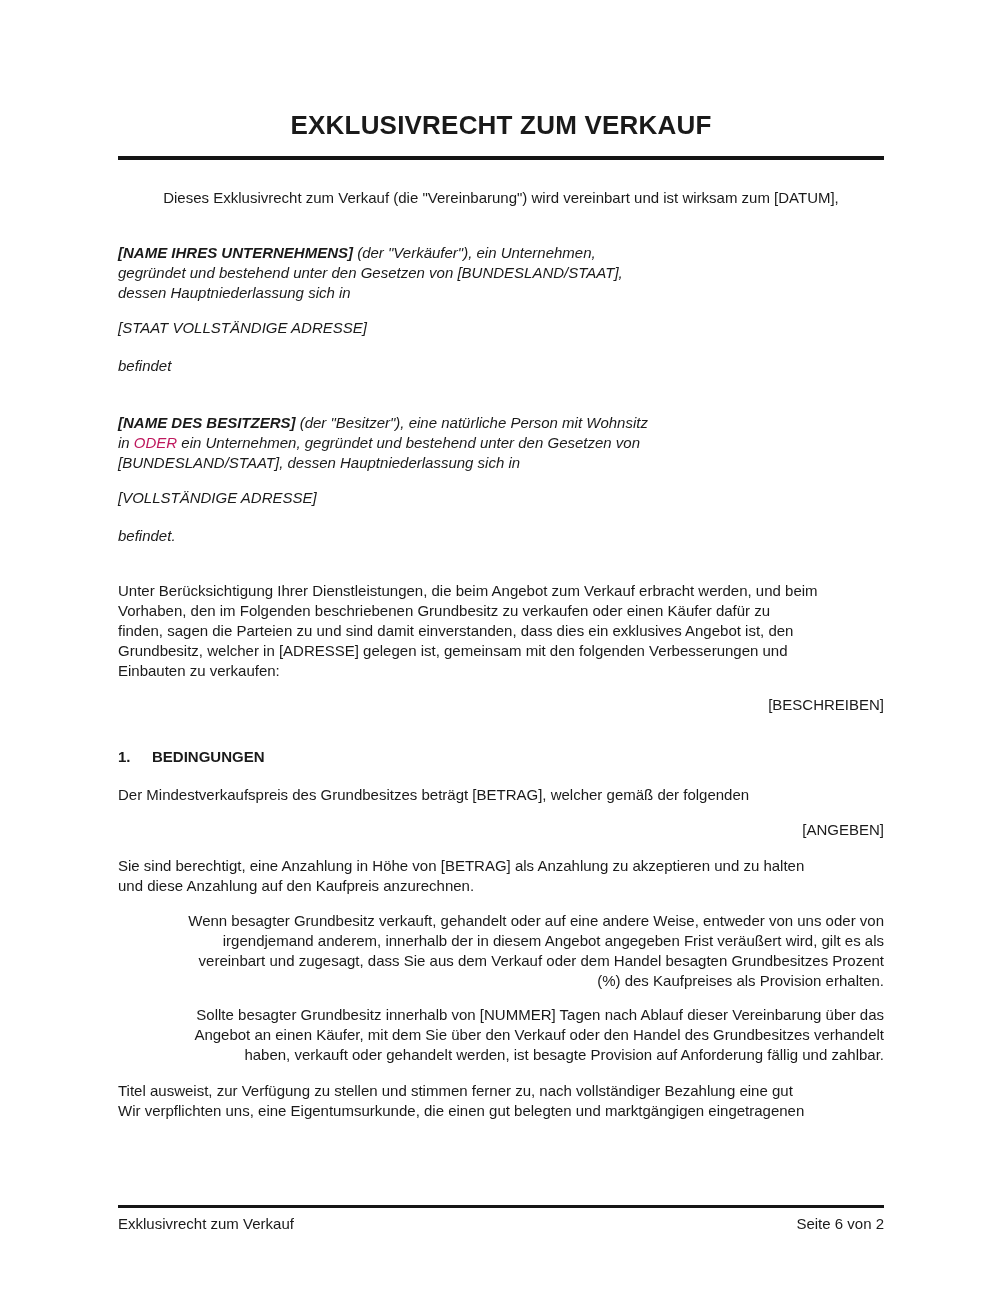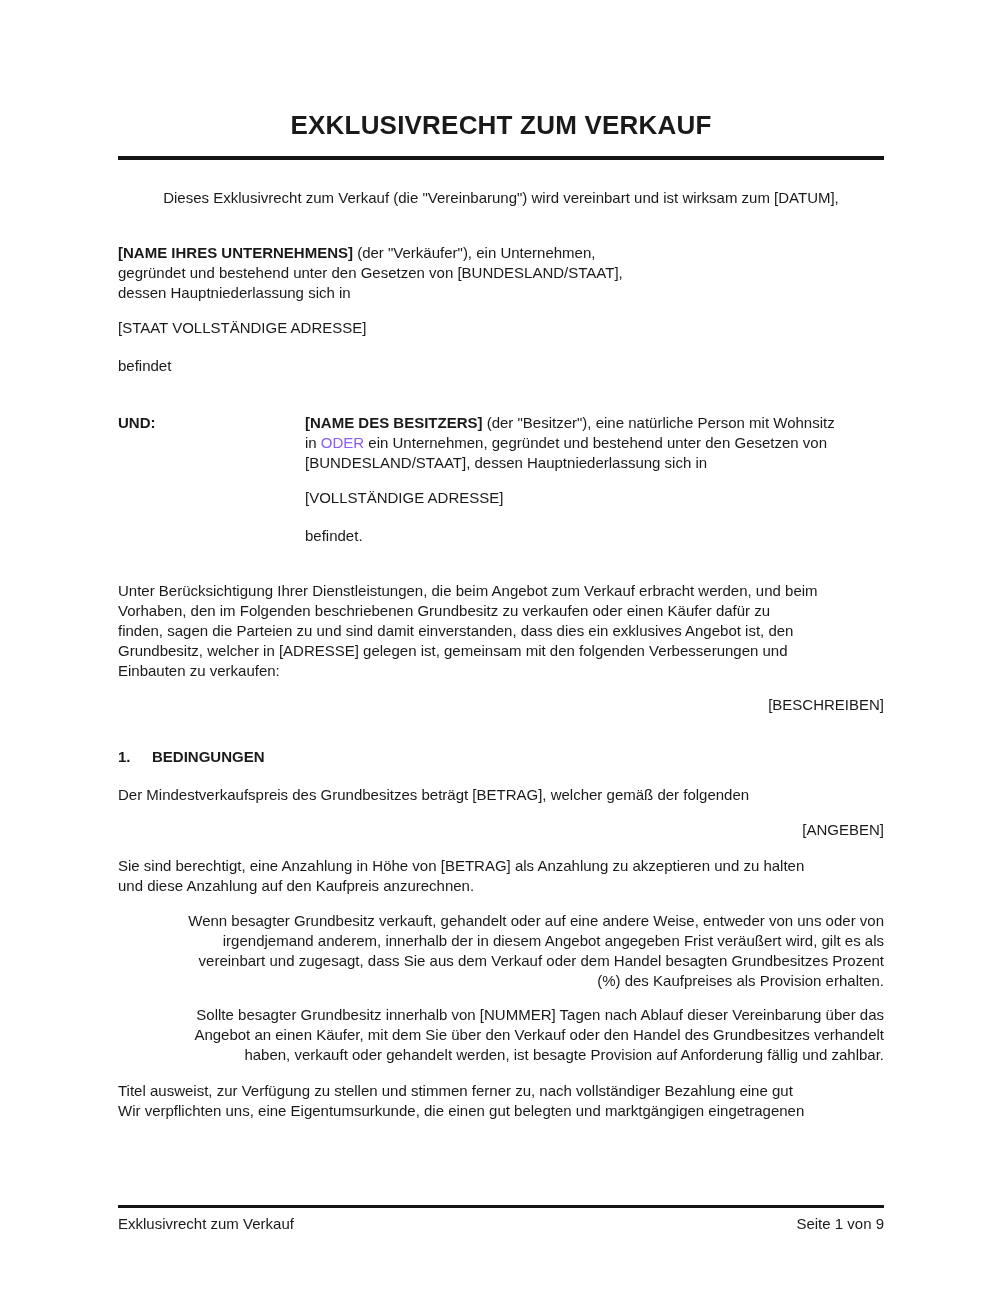--- a/index.html
+++ b/index.html
@@ -22,24 +22,24 @@
   .rule { background: #151515; }
   .title-rule { height: 4px; margin-top: 16px; }
 
   .line { font-size: 15px; line-height: 20px; white-space: pre; }
   .para { font-size: 15px; line-height: 20px; }
 
   .intro { margin-top: 28px; text-align: center; }
 
   .party { display: flex; }
   .party-label { width: 187px; flex: none; font-weight: bold; font-size: 15px; line-height: 20px; }
-  .party-body { flex: 1; }
+  .party-body { flex: 1; font-style: italic; }
 
   .b { font-weight: bold; }
-  .muted { color: #8b5cf6; }
+  .muted { color: #be185d; }
 
   .mt-seller { margin-top: 35px; }
   .mt-owner  { margin-top: 37px; }
   .gap-addr { margin-top: 15px; }
   .gap-close { margin-top: 18px; }
 
   .mt35 { margin-top: 35px; }
   .mt32 { margin-top: 32px; }
   .mt18 { margin-top: 18px; }
   .mt16 { margin-top: 16px; }
@@ -71,21 +71,20 @@
       <div class="party-body">
         <div class="line"><span class="b">[NAME IHRES UNTERNEHMENS]</span><span> (der "Verkäufer"), ein Unternehmen,</span></div>
         <div class="line">gegründet und bestehend unter den Gesetzen von [BUNDESLAND/STAAT],</div>
         <div class="line">dessen Hauptniederlassung sich in</div>
         <div class="line gap-addr">[STAAT VOLLSTÄNDIGE ADRESSE]</div>
         <div class="line gap-close">befindet</div>
       </div>
     </div>
 
     <div class="party mt-owner">
-      <div class="party-label">UND:</div>
       <div class="party-body">
         <div class="line"><span class="b">[NAME DES BESITZERS]</span><span> (der "Besitzer"), eine natürliche Person mit Wohnsitz</span></div>
         <div class="line"><span>in </span><span class="muted">ODER</span><span> ein Unternehmen, gegründet und bestehend unter den Gesetzen von</span></div>
         <div class="line">[BUNDESLAND/STAAT], dessen Hauptniederlassung sich in</div>
         <div class="line gap-addr">[VOLLSTÄNDIGE ADRESSE]</div>
         <div class="line gap-close">befindet.</div>
       </div>
     </div>
 
     <div class="para mt35">
@@ -128,16 +127,16 @@
       <div class="line">Titel ausweist, zur Verfügung zu stellen und stimmen ferner zu, nach vollständiger Bezahlung eine gut</div>
       <div class="line">Wir verpflichten uns, eine Eigentumsurkunde, die einen gut belegten und marktgängigen eingetragenen</div>
     </div>
 
   </div>
 
   <div class="footer">
     <div class="rule footer-rule"></div>
     <div class="footer-row">
       <span>Exklusivrecht zum Verkauf</span>
-      <span>Seite 1 von 9</span>
+      <span>Seite 6 von 2</span>
     </div>
   </div>
 </div>
 
 </body></html>

